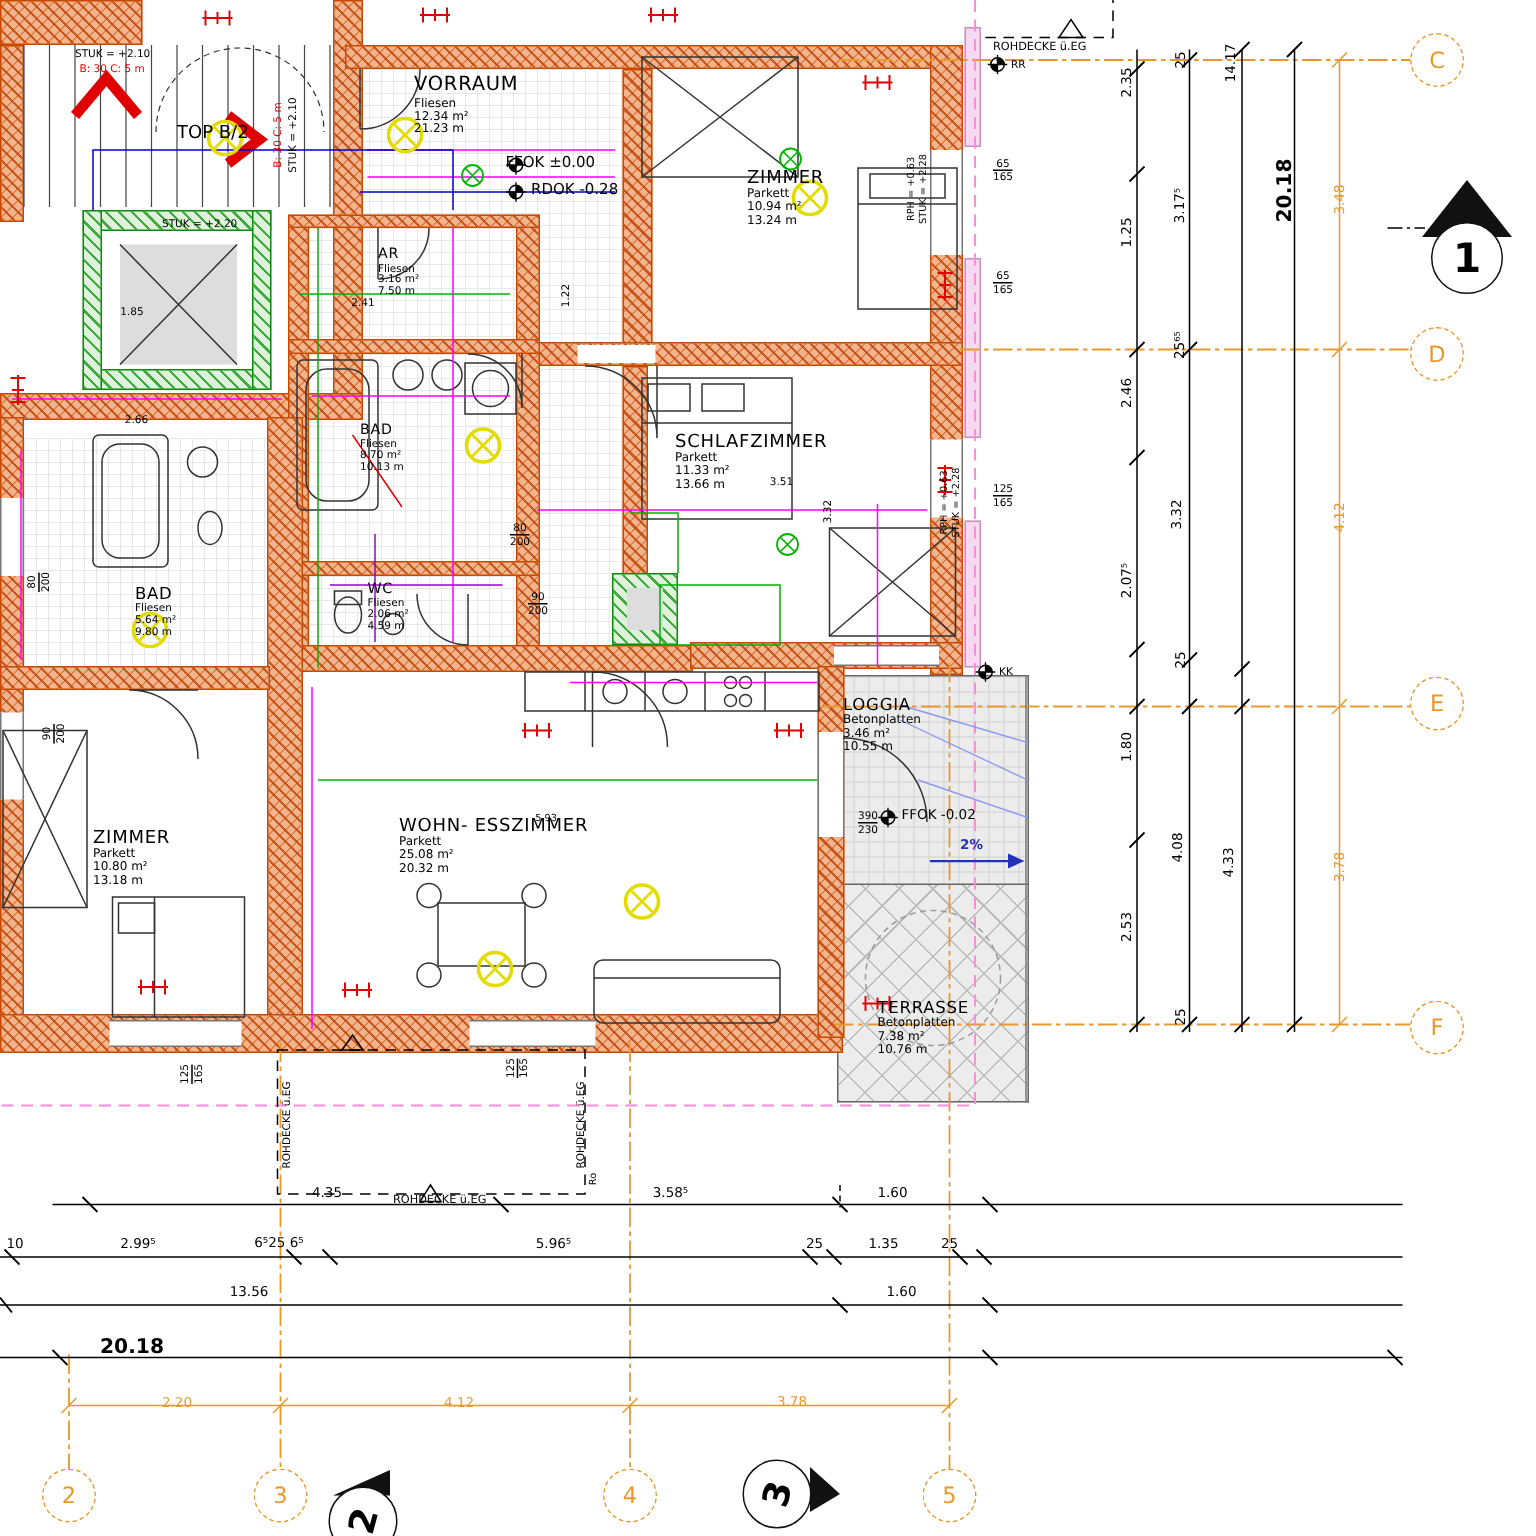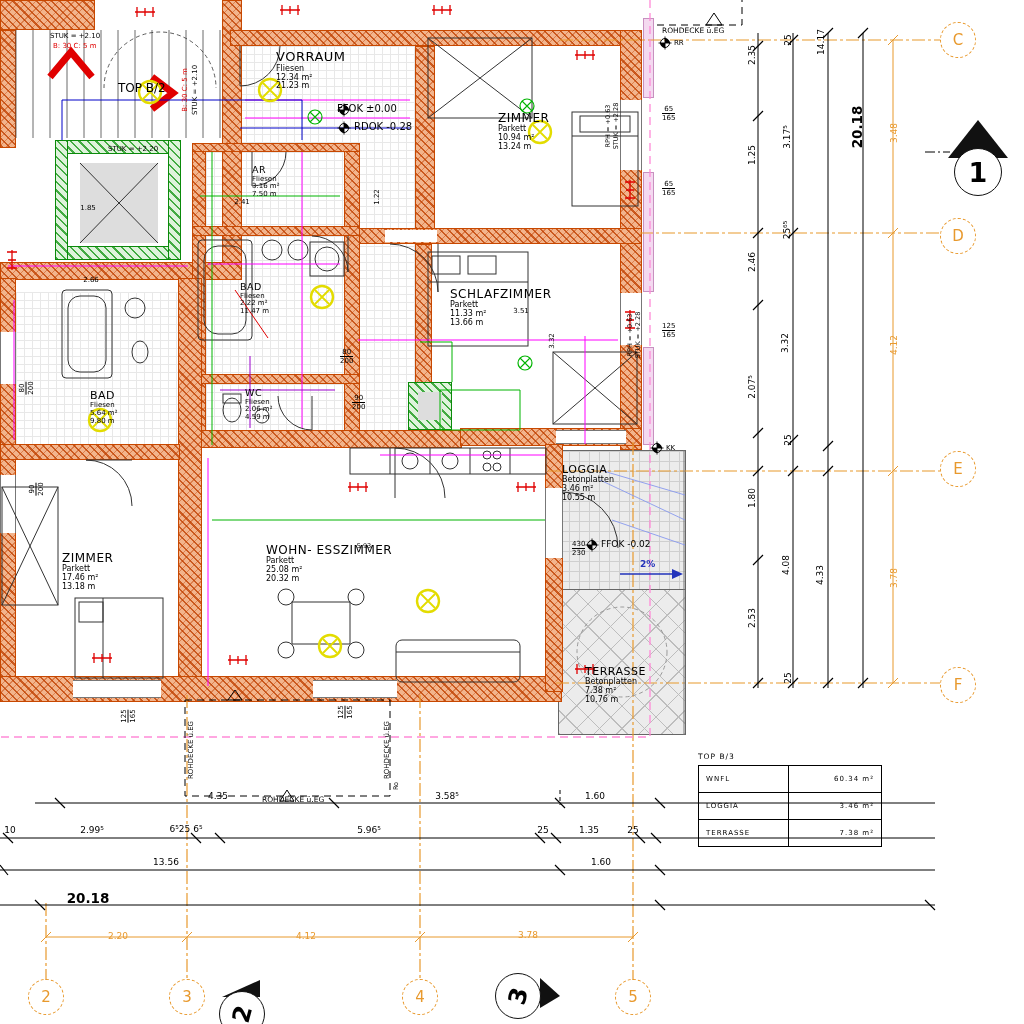--- a/index.html
+++ b/index.html
@@ -363,39 +363,39 @@
   </div>
   <div class="room sm" style="left:252px;top:165px">
     <div class="rn">AR</div>
     <div class="rs">Fliesen</div>
     <div class="rs">3.16 m²</div>
     <div class="rs">7.50 m</div>
   </div>
   <div class="room sm" style="left:240px;top:282px">
     <div class="rn">BAD</div>
     <div class="rs">Fliesen</div>
-    <div class="rs">2.22 m²</div>
-    <div class="rs">11.47 m</div>
+    <div class="rs">8.70 m²</div>
+    <div class="rs">10.13 m</div>
   </div>
   <div class="room sm" style="left:245px;top:388px">
     <div class="rn">WC</div>
     <div class="rs">Fliesen</div>
     <div class="rs">2.06 m²</div>
     <div class="rs">4.59 m</div>
   </div>
   <div class="room sm" style="left:90px;top:390px">
     <div class="rn" style="font-size:11px">BAD</div>
     <div class="rs">Fliesen</div>
     <div class="rs">5.64 m²</div>
     <div class="rs">9.80 m</div>
   </div>
   <div class="room" style="left:62px;top:552px">
     <div class="rn">ZIMMER</div>
     <div class="rs">Parkett</div>
-    <div class="rs">17.46 m²</div>
+    <div class="rs">10.80 m²</div>
     <div class="rs">13.18 m</div>
   </div>
   <div class="room" style="left:266px;top:544px">
     <div class="rn">WOHN- ESSZIMMER</div>
     <div class="rs">Parkett</div>
     <div class="rs">25.08 m²</div>
     <div class="rs">20.32 m</div>
   </div>
   <div class="room" style="left:562px;top:464px">
     <div class="rn" style="font-size:11px">LOGGIA</div>
@@ -408,21 +408,21 @@
     <div class="rs">Betonplatten</div>
     <div class="rs">7.38 m²</div>
     <div class="rs">10.76 m</div>
   </div>
 
   <div class="lbl f10" style="left:337px;top:104px">FFOK ±0.00</div>
   <div class="lbl f10" style="left:354px;top:122px">RDOK -0.28</div>
   <div class="lbl f9" style="left:601px;top:540px">FFOK -0.02</div>
   <div class="lbl blue f9" style="left:640px;top:560px">2%</div>
   <div class="wtag" style="left:572px;top:540px">
-    <span>430</span>
+    <span>390</span>
     <span class="den">230</span>
   </div>
 
   <div class="lbl f12" style="left:118px;top:82px;font-size:12px">TOP B/2</div>
   <div class="lbl f7" style="left:50px;top:33px">STUK = +2.10</div>
   <div class="lbl f7 red" style="left:53px;top:43px">B: 30 C: 5 m</div>
   <div class="lbl f7" style="left:108px;top:146px">STUK = +2.20</div>
   <div class="lbl f7 red rot" style="left:186px;top:90px">B: 30 C: 5 m</div>
   <div class="lbl f7 rot" style="left:196px;top:90px">STUK = +2.10</div>
 
@@ -474,21 +474,21 @@
   <div class="lbl big ctr" style="left:88px;top:898px">20.18</div>
   <div class="lbl dim ctr orange" style="left:118px;top:937px">2.20</div>
   <div class="lbl dim ctr orange" style="left:306px;top:937px">4.12</div>
   <div class="lbl dim ctr orange" style="left:528px;top:936px">3.78</div>
 
   <div class="lbl f7 ctr" style="left:242px;top:203px">2.41</div>
   <div class="lbl f7 rot" style="left:378px;top:197px">1.22</div>
   <div class="lbl f7 ctr" style="left:88px;top:209px">1.85</div>
   <div class="lbl f7 ctr" style="left:91px;top:281px">2.66</div>
   <div class="lbl f6 ctr" style="left:364px;top:546px">5.93</div>
-  <div class="lbl f7 ctr" style="left:521px;top:312px">3.51</div>
+  <div class="lbl f7 ctr" style="left:521px;top:322px">3.51</div>
   <div class="lbl f7 rot" style="left:553px;top:341px">3.32</div>
 
   <div class="wtag" style="left:662px;top:105px">
     <span>65</span>
       <span class="den">165</span>
     </div>
   <div class="wtag" style="left:662px;top:180px">
     <span>65</span>
       <span class="den">165</span>
     </div>
@@ -531,33 +531,14 @@
   <div class="bubble" style="left:633px;top:997px">5</div>
 
   <div class="seccirc" style="left:978px;top:172px;width:46px;height:46px;font-size:27px">1</div>
   <div class="seccirc" style="left:242px;top:1014px;width:44px;height:44px;font-size:24px">
        <span class="secrot">2</span>
     </div>
   <div class="seccirc" style="left:518px;top:996px;width:44px;height:44px;font-size:24px">
        <span class="secrot">3</span>
     </div>
 
-  <div class="toptbl">
-    <div class="tt">TOP B/3</div>
-    <table>
-      <tbody>
-          <tr>
-        <td>WNFL</td>
-        <td class="v">60.34 m²</td>
-          </tr>
-      <tr>
-        <td>LOGGIA</td>
-        <td class="v">3.46 m²</td>
-          </tr>
-      <tr>
-        <td>TERRASSE</td>
-        <td class="v">7.38 m²</td>
-          </tr>
-    </tbody>
-      </table>
-  </div>
 
 </div>
 
 </body></html>

